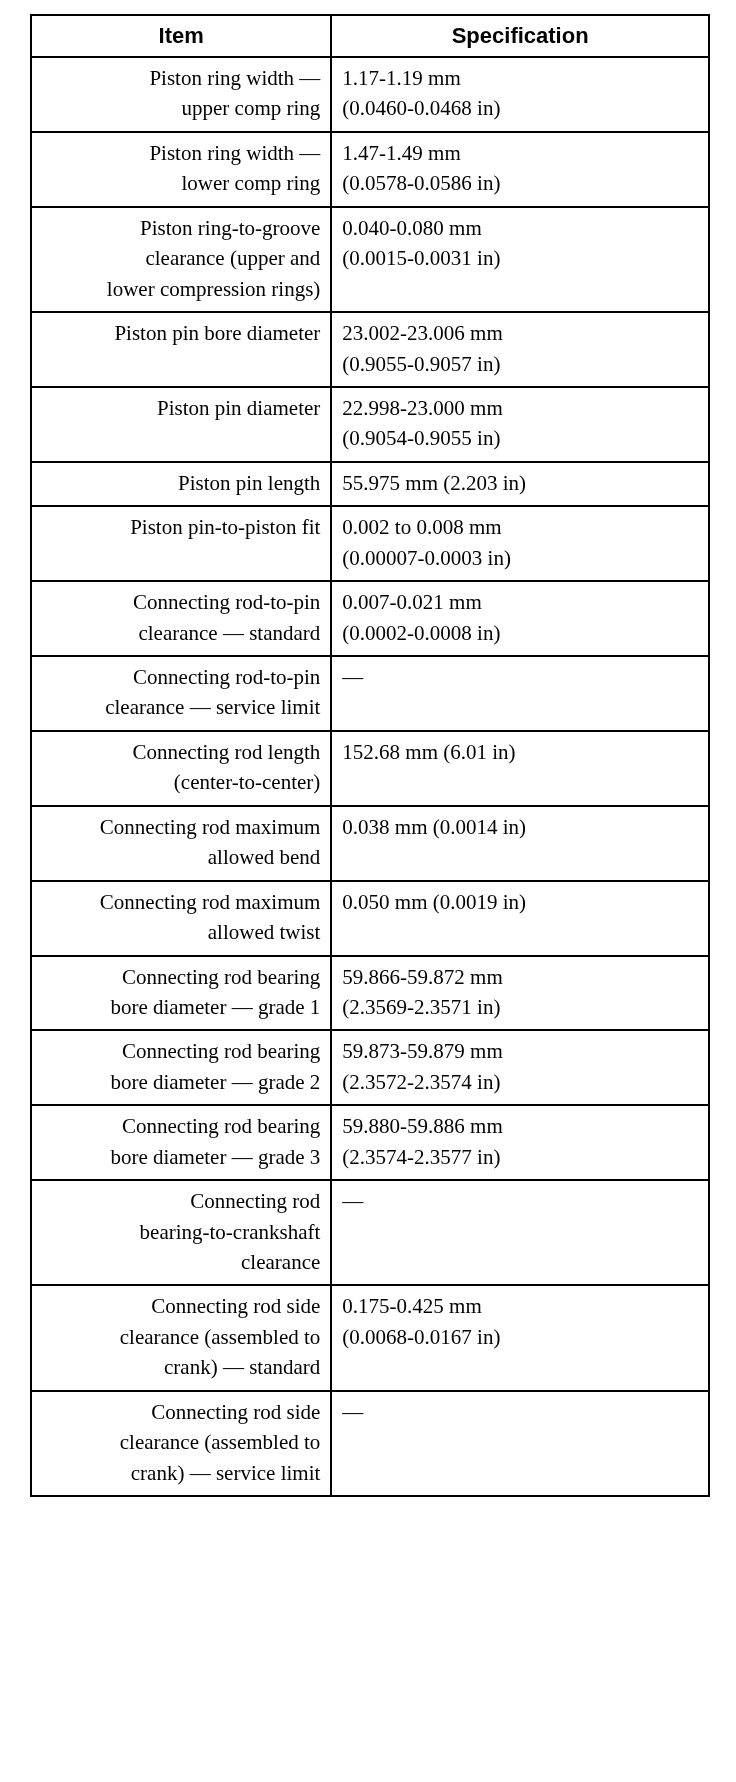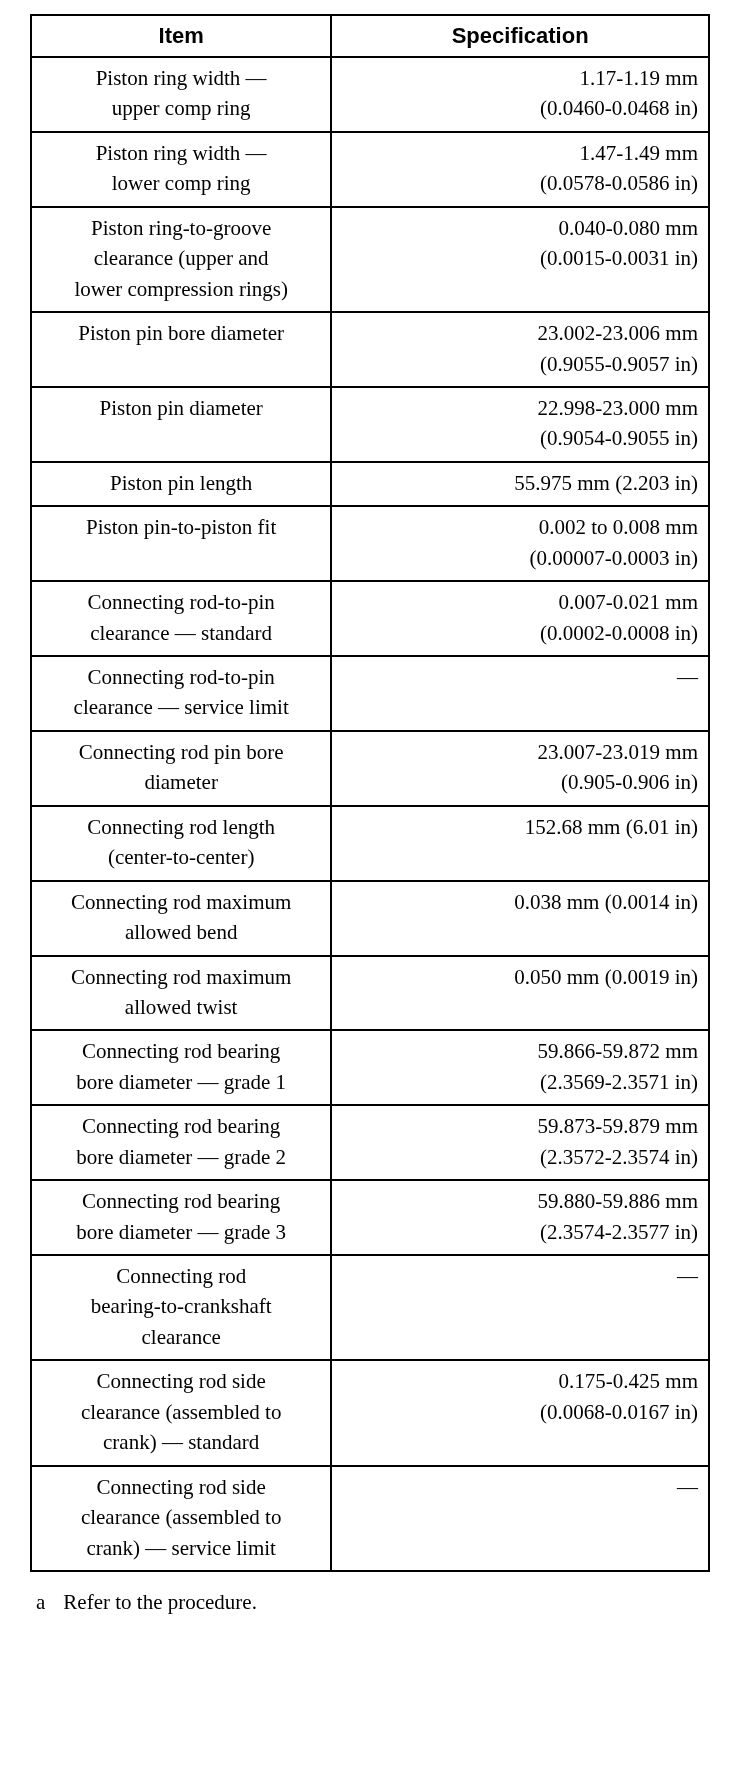--- a/index.html
+++ b/index.html
@@ -36,22 +36,22 @@
     padding: 7px 6px;
   }
   th.item-col { width: 264px; }
   th.spec-col { width: 332px; }
   .spec-table td {
     font-size: 21px;
     line-height: 1.45;
     padding: 5px 10px 7px 10px;
     white-space: pre-line;
   }
-  td.item-cell { text-align: center; }
-  td.spec-cell { text-align: right; }
+  td.item-cell { text-align: right; }
+  td.spec-cell { text-align: left; }
   .footnote {
     margin: 18px 0 0 6px;
     font-size: 21px;
   }
   .fn-marker { display: inline-block; margin-right: 18px; }
 </style>
 </head>
 <body>
 
 <div class="page">
@@ -108,26 +108,20 @@
 clearance — standard</td>
           <td class="spec-cell">0.007-0.021 mm
 (0.0002-0.0008 in)</td>
         </tr>
         <tr>
           <td class="item-cell">Connecting rod-to-pin
 clearance — service limit</td>
           <td class="spec-cell">—</td>
         </tr>
         <tr>
-          <td class="item-cell">Connecting rod pin bore
-diameter</td>
-          <td class="spec-cell">23.007-23.019 mm
-(0.905-0.906 in)</td>
-        </tr>
-        <tr>
           <td class="item-cell">Connecting rod length
 (center-to-center)</td>
           <td class="spec-cell">152.68 mm (6.01 in)</td>
         </tr>
         <tr>
           <td class="item-cell">Connecting rod maximum
 allowed bend</td>
           <td class="spec-cell">0.038 mm (0.0014 in)</td>
         </tr>
         <tr>
@@ -168,17 +162,14 @@
         </tr>
         <tr>
           <td class="item-cell">Connecting rod side
 clearance (assembled to
 crank) — service limit</td>
           <td class="spec-cell">—</td>
         </tr>
       </tbody>
   </table>
 
-  <p class="footnote">
-    <span class="fn-marker">a</span><span>Refer to the procedure.</span>
-  </p>
 
 </div>
 
 </body></html>

